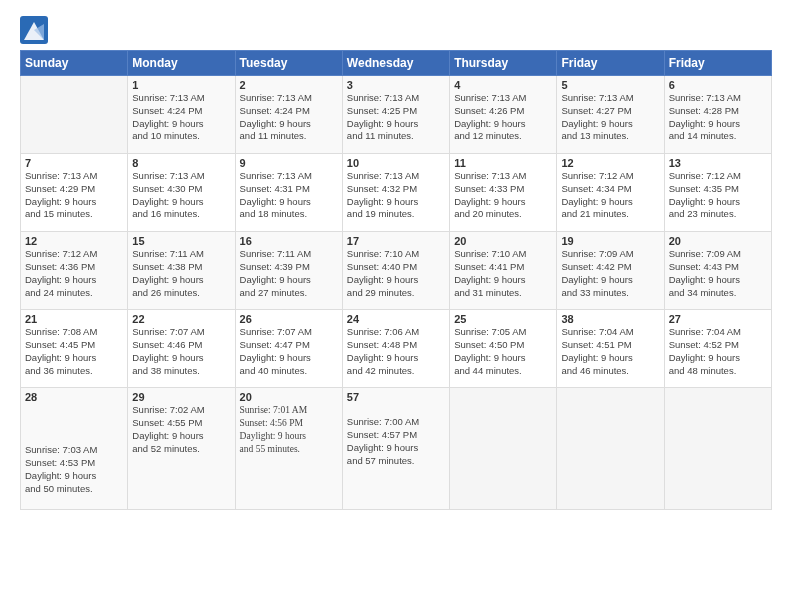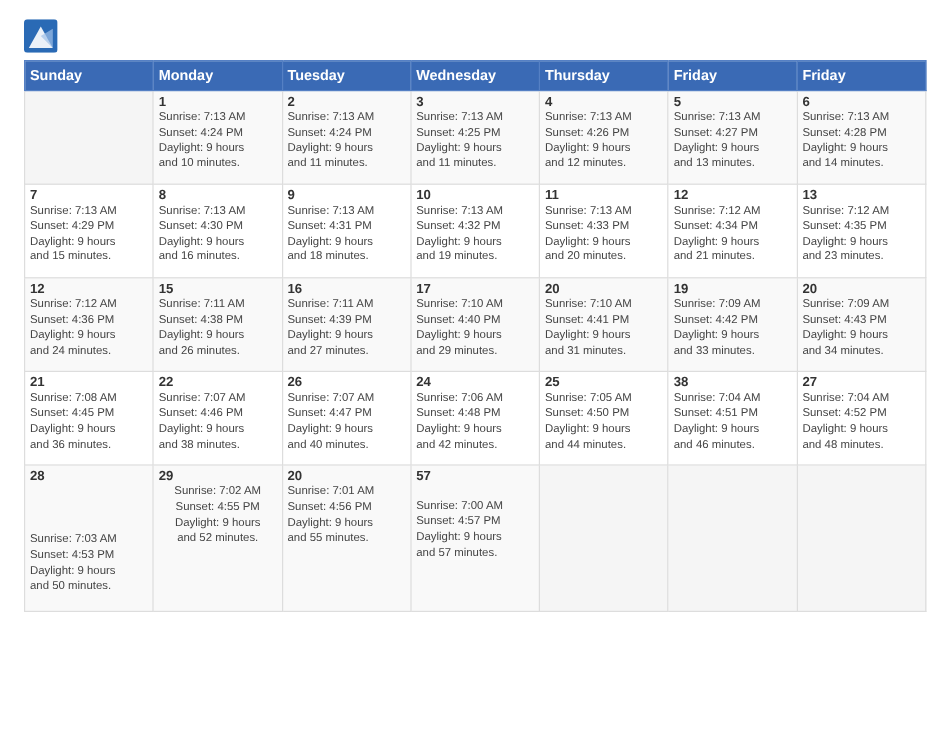--- a/index.html
+++ b/index.html
@@ -339,28 +339,28 @@
         <tr>
           <td>
             <span class="day-number">28</span>
             <div class="day-content" style="white-space: pre-line; margin-top: 41px;">Sunrise: 7:03 AM
 Sunset: 4:53 PM
 Daylight: 9 hours
 and 50 minutes.</div>
           </td>
           <td>
             <span class="day-number">29</span>
-            <div class="day-content" style="white-space: pre-line; text-align: center;">Sunrise: 7:02 AM
+            <div class="day-content" style="white-space: pre-line;">Sunrise: 7:02 AM
 Sunset: 4:55 PM
 Daylight: 9 hours
 and 52 minutes.</div>
           </td>
           <td>
             <span class="day-number">20</span>
-            <div class="day-content" style="white-space: pre-line;">Sunrise: 7:01 AM
+            <div class="day-content" style="white-space: pre-line; font-family: Liberation Serif, serif;">Sunrise: 7:01 AM
 Sunset: 4:56 PM
 Daylight: 9 hours
 and 55 minutes.</div>
           </td>
           <td>
             <span class="day-number">57</span>
             <div class="day-content" style="white-space: pre-line; margin-top: 13px;">Sunrise: 7:00 AM
 Sunset: 4:57 PM
 Daylight: 9 hours
 and 57 minutes.</div>

